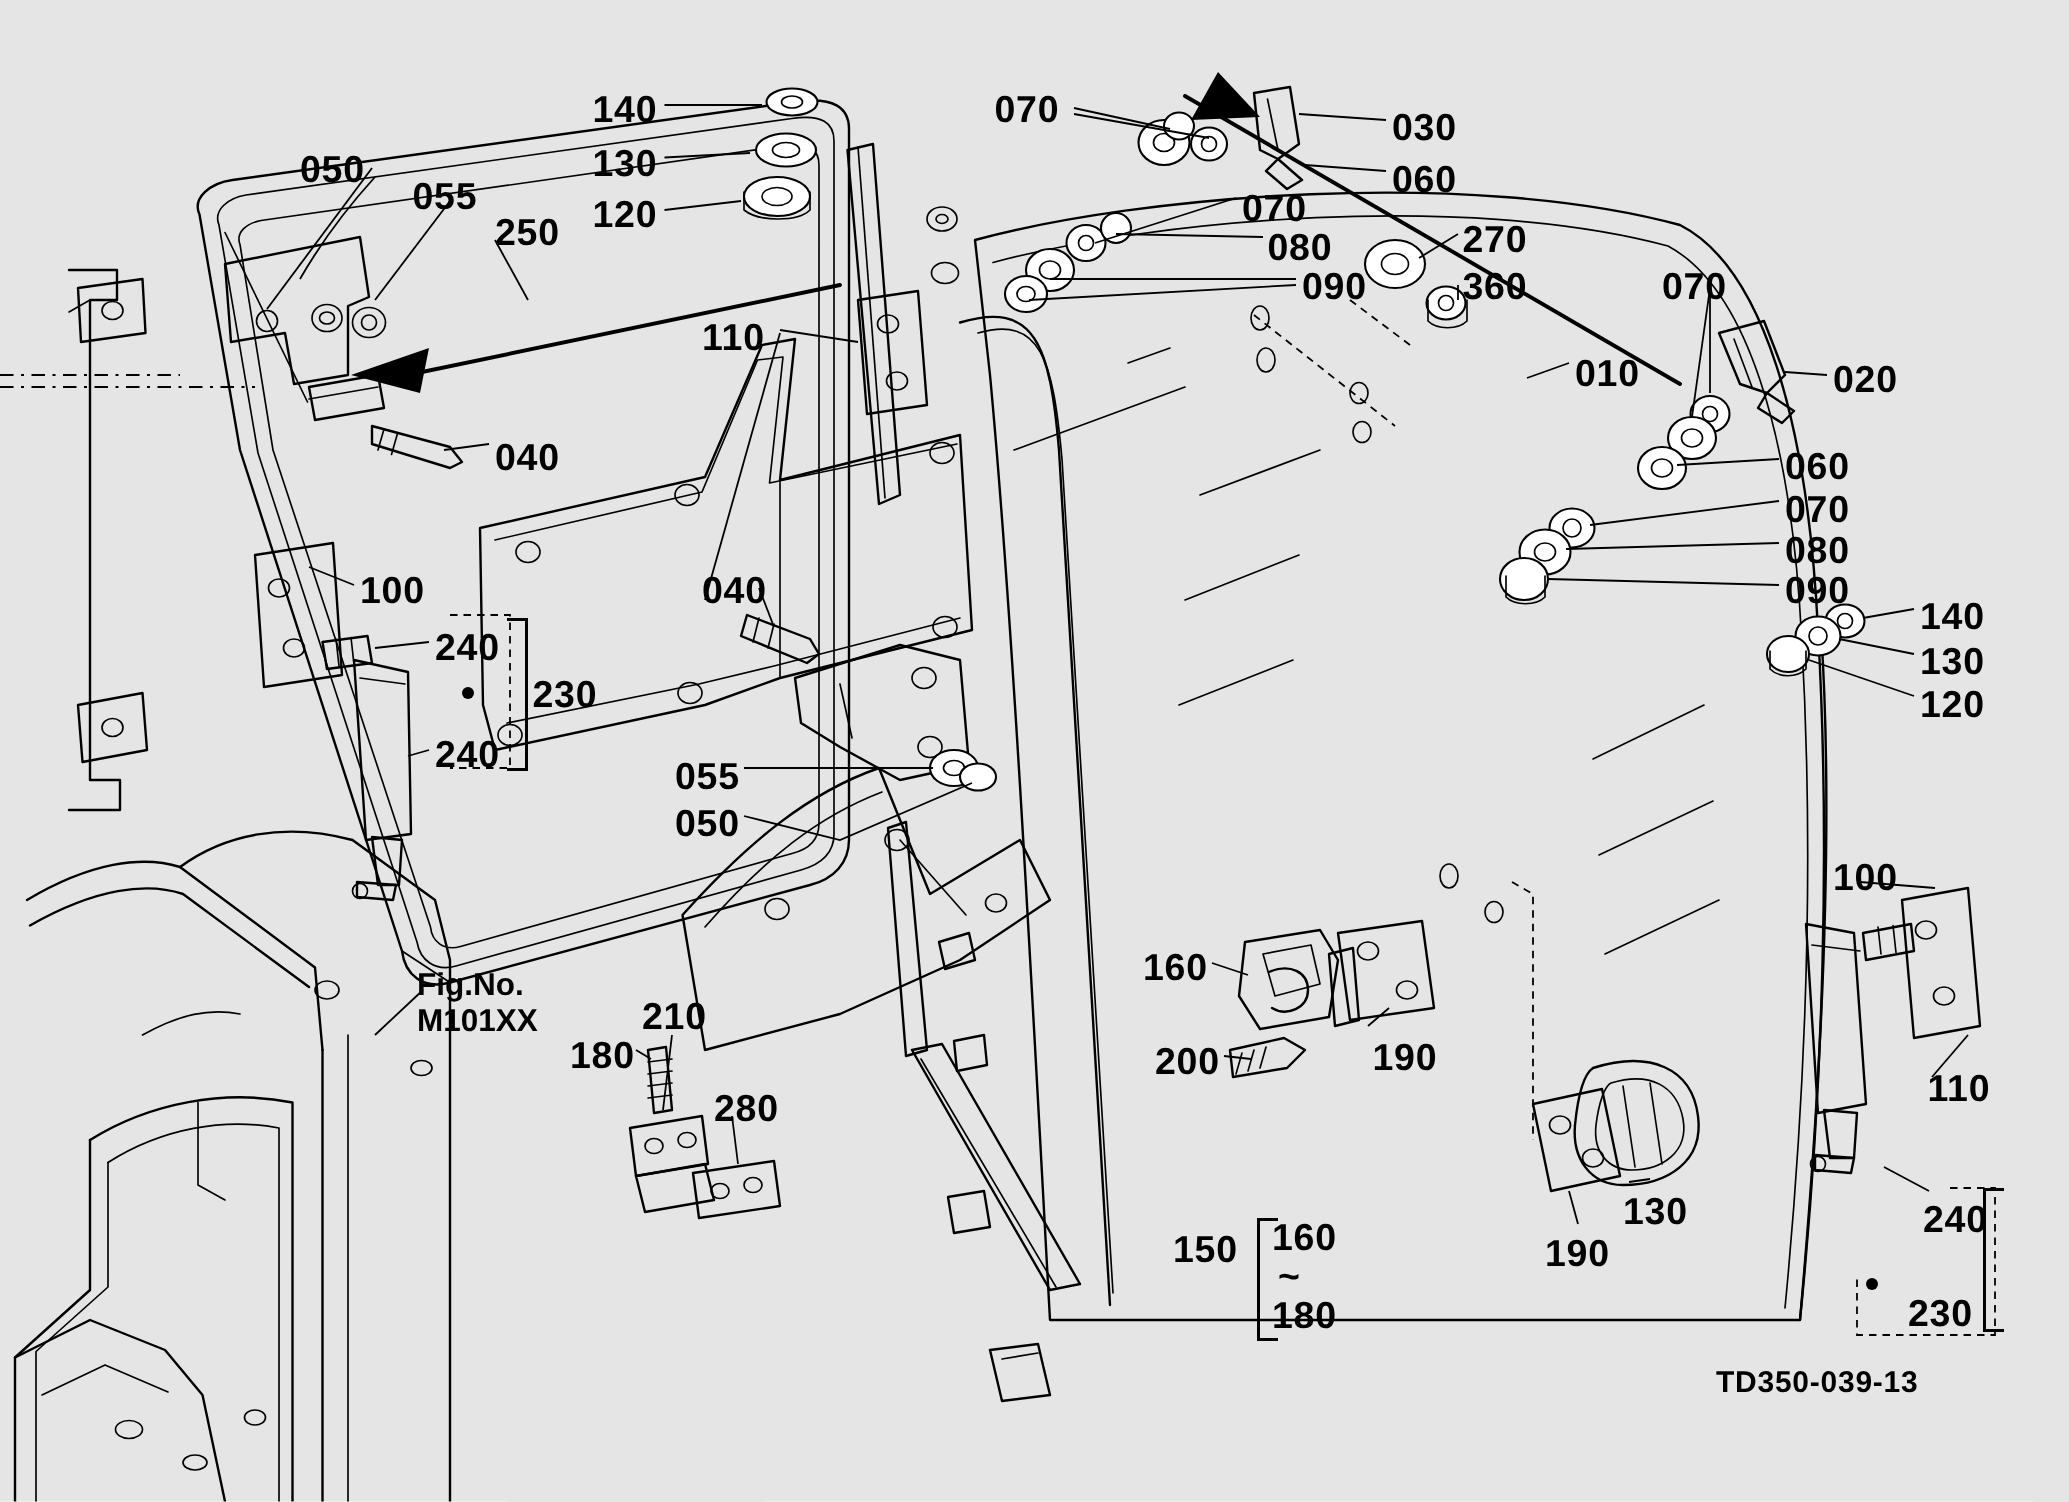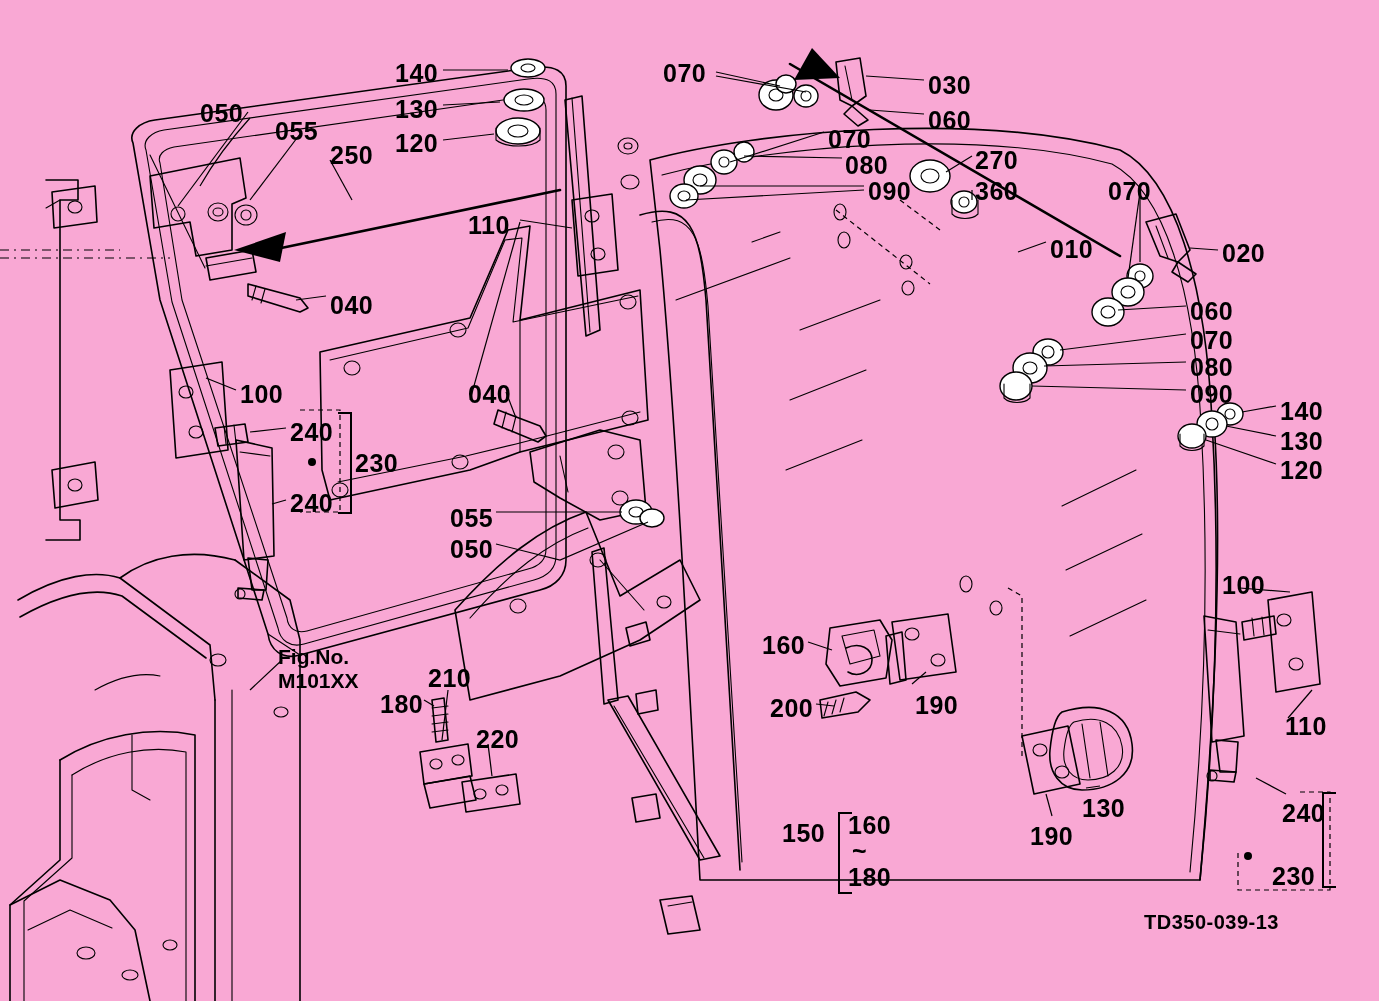--- a/index.html
+++ b/index.html
@@ -1,17 +1,17 @@
 <!DOCTYPE html>
 <html><head>
 <meta charset="utf-8">
 <style>
   html,body{margin:0;padding:0;background:#ffffff;}
   body{width:1379px;height:1001px;overflow:hidden;font-family:"Liberation Sans",sans-serif;}
-  #sheet{position:relative;width:1379px;height:1001px;background:#f9a8d4;}
+  #sheet{position:relative;width:1379px;height:1001px;background:#e5e5e5;}
   #art{position:absolute;left:0;top:0;width:1379px;height:1001px;}
   .lbl{position:absolute;font-family:"Liberation Sans",sans-serif;font-weight:bold;color:#000;white-space:pre;line-height:1.05;}
   .num{font-size:25px;letter-spacing:0.5px;}
   .fig{font-size:21px;margin-top:28px;}
   .code{font-size:20px;letter-spacing:0.5px;}
 </style>
 </head>
 <body>
 
 <div id="sheet">
@@ -383,21 +383,21 @@
   <div class="lbl num" style="left:290px;top:490px">240</div>
   <div class="lbl num" style="left:450px;top:505px">055</div>
   <div class="lbl num" style="left:450px;top:536px">050</div>
   <div class="lbl num" style="left:1222px;top:572px">100</div>
   <div class="lbl num" style="left:762px;top:632px">160</div>
   <div class="lbl num" style="left:915px;top:692px">190</div>
   <div class="lbl num" style="left:770px;top:695px">200</div>
   <div class="lbl num" style="left:1285px;top:713px">110</div>
   <div class="lbl num" style="left:380px;top:691px">180</div>
   <div class="lbl num" style="left:428px;top:665px">210</div>
-  <div class="lbl num" style="left:476px;top:726px">220</div>
+  <div class="lbl num" style="left:476px;top:726px">280</div>
   <div class="lbl num" style="left:1082px;top:795px">130</div>
   <div class="lbl num" style="left:1030px;top:823px">190</div>
   <div class="lbl num" style="left:1282px;top:800px">240</div>
   <div class="lbl num" style="left:1272px;top:863px">230</div>
 
   <div class="lbl num" style="left:782px;top:820px">150</div>
   <div style="position:absolute;left:838px;top:812px;width:12px;height:78px;border-left:2px solid #000;border-top:2px solid #000;border-bottom:2px solid #000;"></div>
   <div class="lbl num" style="left:848px;top:812px">160</div>
   <div class="lbl num" style="left:852px;top:838px">~</div>
   <div class="lbl num" style="left:848px;top:864px">180</div>

